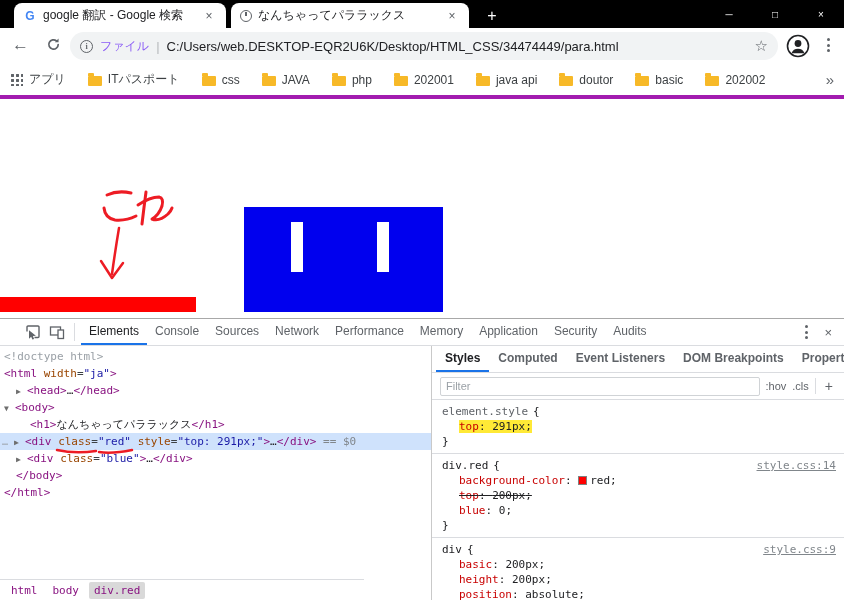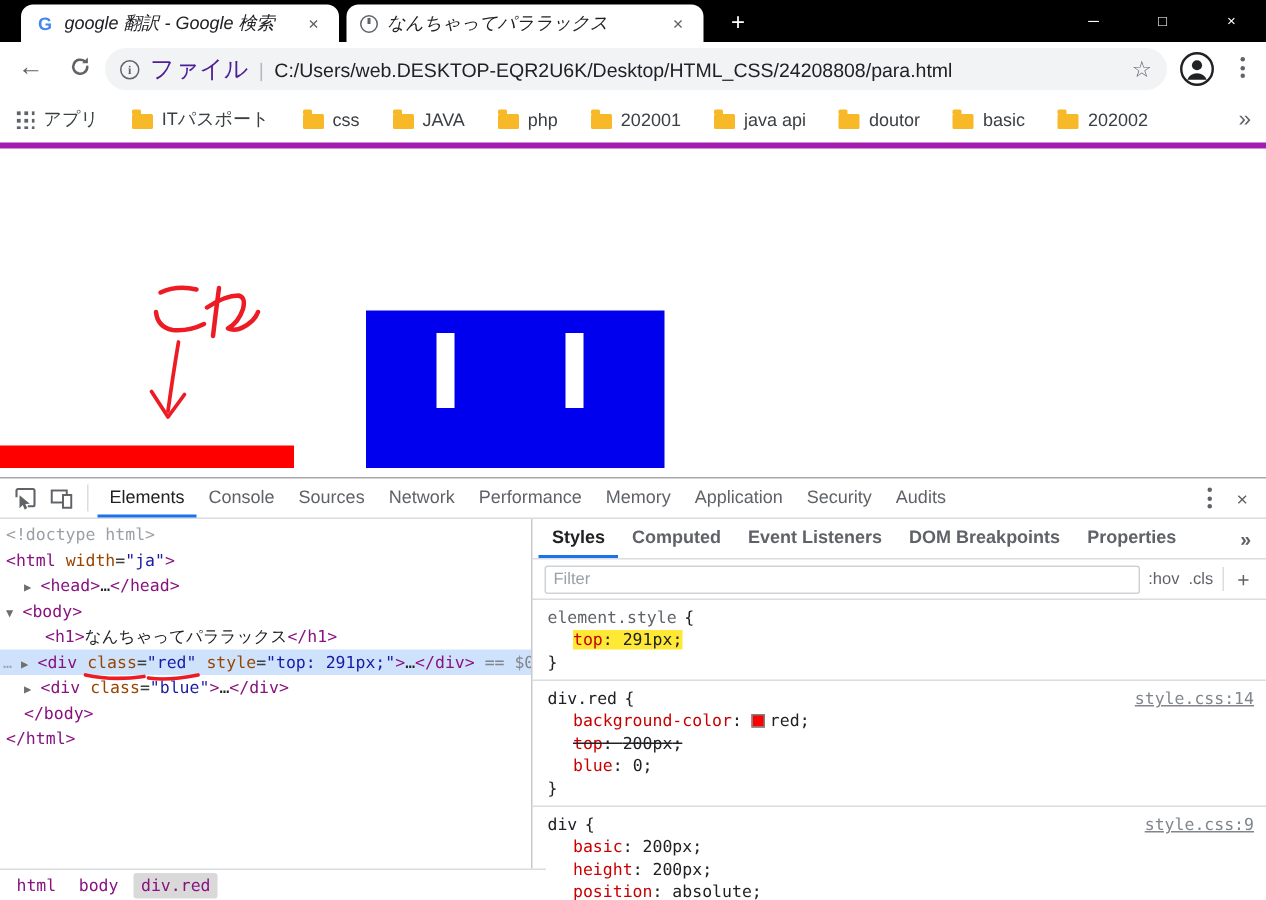--- a/index.html
+++ b/index.html
@@ -5,36 +5,36 @@
   html,body{margin:0;padding:0;}
   body{width:844px;height:600px;position:relative;overflow:hidden;background:#fff;
        font-family:"Liberation Sans",sans-serif;}
   .vh{position:absolute;width:1px;height:1px;overflow:hidden;clip:rect(0 0 0 0);white-space:nowrap;}
 
   
   .tabstrip{position:absolute;left:0;top:0;width:844px;height:28px;background:#000;display:flex;align-items:flex-end;padding-left:14px;box-sizing:border-box;}
   .tab{height:25px;background:#fff;border-radius:8px 8px 0 0;display:flex;align-items:center;padding:0 9px;box-sizing:border-box;font-size:12px;color:#202124;margin-right:5px;}
   .tab-1{width:212px;}
   .tab-2{width:238px;}
-  .tab-title{white-space:nowrap;overflow:hidden;text-overflow:ellipsis;flex:1;margin:0 6px;font-style:italic;}
+  .tab-title{white-space:nowrap;overflow:hidden;text-overflow:ellipsis;flex:1;margin:0 6px;}
   .tab-close{color:#5f6368;font-size:12px;width:16px;text-align:center;flex:none;}
   .fav-g{width:14px;flex:none;font-weight:bold;font-size:12px;color:#4285f4;text-align:center;}
   .fav-page{width:12px;height:12px;flex:none;border:1.5px solid #5f6368;border-radius:50%;box-sizing:border-box;position:relative;}
   .fav-page::after{content:"";position:absolute;left:4px;top:1px;width:2px;height:4px;background:#5f6368;}
   .newtab{width:28px;height:25px;color:#fff;font-size:16px;display:flex;align-items:center;justify-content:center;margin-left:4px;}
   .wincontrols{position:absolute;right:0;top:0;height:28px;display:flex;}
   .winbtn{width:46px;height:28px;color:#fff;font-size:10px;display:flex;align-items:center;justify-content:center;}
 
   
   .navbar{position:absolute;left:0;top:28px;width:844px;height:36px;background:#fff;}
   .nav-back{position:absolute;left:12px;top:7px;font-size:17px;color:#5f6368;}
   .nav-reload{position:absolute;left:46px;top:9px;}
   .addressbar{position:absolute;left:70px;top:4px;width:708px;height:28px;background:#f1f3f4;border-radius:14px;display:flex;align-items:center;padding:0 10px;box-sizing:border-box;gap:7px;}
   .info-icon{width:13px;height:13px;border:1.4px solid #5f6368;border-radius:50%;box-sizing:border-box;color:#5f6368;font-size:8px;font-weight:bold;display:flex;align-items:center;justify-content:center;flex:none;font-family:"Liberation Serif",serif;}
-  .addr-label{font-size:16px;color:#4c1d95;flex:none;}
+  .addr-label{font-size:12px;color:#8b5cf6;flex:none;}
   .addr-div{color:#b5b8bb;font-size:13px;flex:none;}
   .addr-url{font-size:13px;color:#202124;white-space:nowrap;overflow:hidden;flex:1;}
   .addr-star{color:#5f6368;font-size:15px;flex:none;}
   .avatar{position:absolute;right:34px;top:6px;width:24px;height:24px;}
   .menu-dots{position:absolute;right:14px;top:10px;display:flex;flex-direction:column;gap:2.5px;}
   .menu-dots i{width:3px;height:3px;border-radius:50%;background:#5f6368;}
 
   
   .bookmarks{position:absolute;left:0;top:64px;width:844px;height:35px;background:#fff;border-bottom:4px solid #a21caf;display:flex;align-items:center;padding:0 10px;box-sizing:border-box;gap:22px;}
   .bm{display:flex;align-items:center;gap:6px;font-size:12px;color:#3c4043;flex:none;}
@@ -48,31 +48,31 @@
   .blue-box{position:absolute;left:244px;top:107px;width:199px;height:105px;background:var(--page_blue);}
   .white-bar{position:absolute;top:15px;width:12px;height:50px;background:#fff;}
   .white-bar.b1{left:47px;} .white-bar.b2{left:133px;}
   .red-bar{position:absolute;left:0;top:197px;width:196px;height:15px;background:var(--page_red);}
   .page-anno{position:absolute;left:0;top:0;width:844px;height:218px;pointer-events:none;}
   .anno-stroke{stroke:var(--annotation_red);fill:none;stroke-width:3;stroke-linecap:round;stroke-linejoin:round;}
   .anno-stroke.thin{stroke-width:2.5;}
 
   
   .devtools{position:absolute;left:0;top:318px;width:844px;height:282px;background:#fff;border-top:1px solid #a8a8a8;box-sizing:border-box;}
-  .dt-toolbar{height:26px;border-bottom:1px solid #dadce0;display:flex;align-items:center;padding-left:8px;}
+  .dt-toolbar{height:26px;border-bottom:1px solid #dadce0;display:flex;align-items:center;padding-left:24px;}
   .dt-ico{width:18px;height:18px;display:flex;align-items:center;justify-content:center;margin-right:6px;flex:none;}
   .dt-sep{width:1px;height:18px;background:#dadce0;margin:0 6px 0 2px;flex:none;}
   .dt-tabs{display:flex;height:26px;}
   .dt-tab{font-size:12px;color:#5f6368;padding:0 8px;line-height:24px;border-bottom:2px solid transparent;white-space:nowrap;}
   .dt-tab.active{color:#202124;border-bottom-color:var(--accent_blue);}
   .dt-right-ctl{margin-left:auto;display:flex;align-items:center;gap:16px;padding-right:12px;}
   .dt-close{color:#5f6368;font-size:13px;}
 
   .dt-body{display:flex;height:254px;}
-  .dt-left{width:355px;border-right:1px solid #c9c9c9;box-sizing:border-box;position:relative;flex:none;}
+  .dt-left{width:432px;border-right:1px solid #c9c9c9;box-sizing:border-box;position:relative;flex:none;}
   .tree{font:11px/17px "DejaVu Sans Mono",monospace;padding-top:2px;height:231px;overflow:hidden;}
   .line{height:17px;white-space:pre;box-sizing:border-box;}
   .line.selected{background:var(--selection_blue);}
   .tok-doctype{color:#9aa0a6;}
   .tok-tag{color:#881280;}
   .tok-attr{color:#994500;}
   .tok-punct{color:#3c4043;}
   .tok-val{color:#1a1aa6;}
   .tok-text{color:#202124;}
   .tok-dim{color:#80868b;}
@@ -137,21 +137,21 @@
   <span class="nav-reload">
     <svg width="15" height="15" viewBox="0 0 16 16">
       <path d="M13 8a5 5 0 1 1-1.8-3.85" fill="none" stroke="#5f6368" stroke-width="1.8" stroke-linecap="round"></path>
       <path d="M13.4 1.5 v4 h-4 z" fill="#5f6368"></path>
     </svg>
   </span>
   <div class="addressbar">
     <span class="info-icon">i</span>
     <span class="addr-label">ファイル</span>
     <span class="addr-div">|</span>
-    <span class="addr-url">C:/Users/web.DESKTOP-EQR2U6K/Desktop/HTML_CSS/24208808/para.html</span>
+    <span class="addr-url">C:/Users/web.DESKTOP-EQR2U6K/Desktop/HTML_CSS/34474449/para.html</span>
     <span class="addr-star">☆</span>
   </div>
   <span class="avatar">
     <svg width="24" height="24" viewBox="0 0 24 24">
       <circle cx="12" cy="12" r="10.5" fill="none" stroke="#202124" stroke-width="1.6"></circle>
       <circle cx="12" cy="9.5" r="3.4" fill="#202124"></circle>
       <path d="M5.5 19.2 a7 7 0 0 1 13 0" fill="#202124"></path>
     </svg>
   </span>
   <span class="menu-dots">

